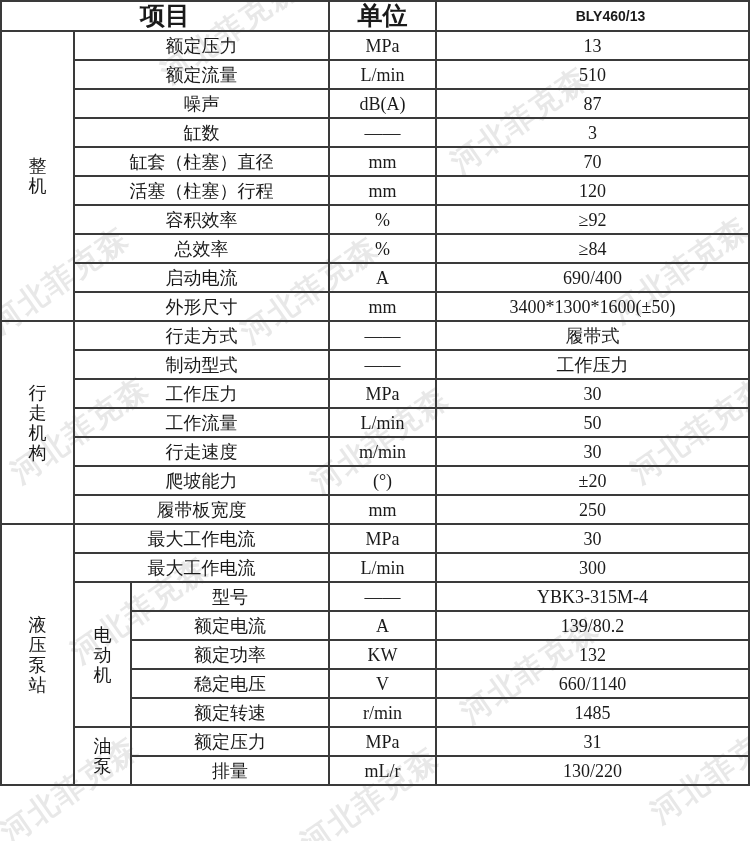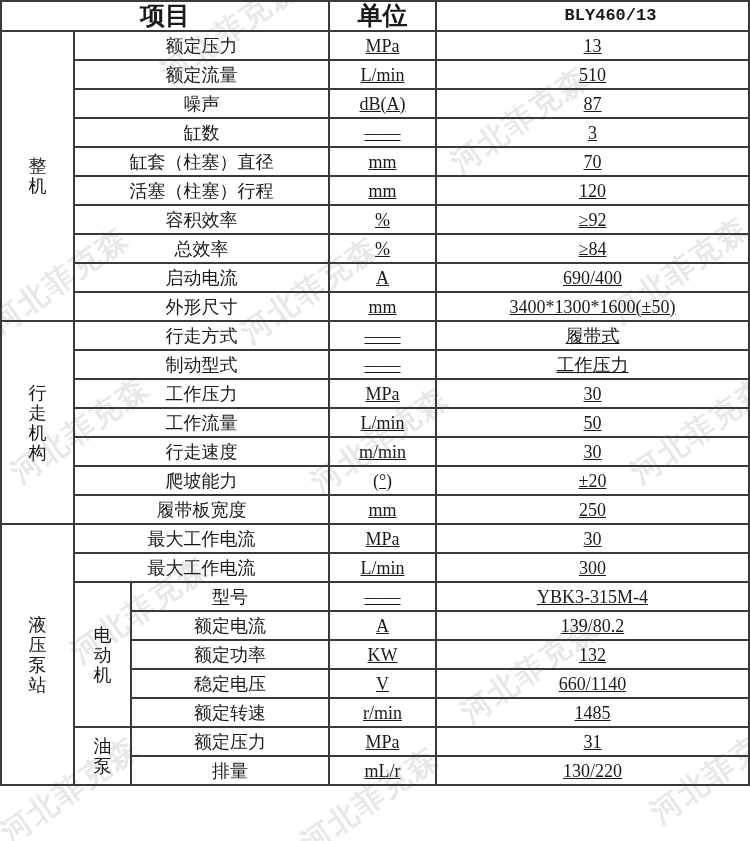--- a/index.html
+++ b/index.html
@@ -2,22 +2,22 @@
 <html><head>
 <meta charset="utf-8">
 <style>
   html, body { margin:0; padding:0; background:#ffffff; }
   body { width:750px; height:841px; position:relative; overflow:hidden;
          font-family:"DejaVu Sans", "Liberation Sans", sans-serif; color:#1a1a1a; }
   table.spec { position:absolute; left:0; top:0; width:748px; border-collapse:collapse; table-layout:fixed; }
   table.spec td, table.spec th { border:2px solid #3a3a3a; padding:0; text-align:center; vertical-align:middle;
         height:27px; font-size:18px; line-height:20px; font-weight:normal; overflow:hidden; white-space:nowrap; }
   table.spec th { height:28px; font-weight:bold; font-size:25px; }
-  table.spec th.model { font-family:Liberation Mono, monospace; font-size:17px;padding-left:36px; }
-  td.unit, td.val { font-family:"Liberation Serif","DejaVu Serif", serif; font-size:17px;text-decoration:underline; }
+  table.spec th.model { font-family:Liberation Sans, sans-serif; font-size:14px;padding-left:36px; }
+  td.unit, td.val { font-family:"Liberation Serif","DejaVu Serif", serif; font-size:17px; }
   td.group { font-size:19px; line-height:25px; white-space:normal; }
   td.group span { display:block; }
   .wm { position:absolute; color:rgba(150,150,150,0.22); font-size:30px; font-weight:bold;
         transform:rotate(-35deg); pointer-events:none; white-space:nowrap; letter-spacing:2px; }
 </style>
 </head>
 <body>
 
 <div class="wm" style="left:150px;top:10px;">河北菲克森</div>
 <div class="wm" style="left:440px;top:100px;">河北菲克森</div>

